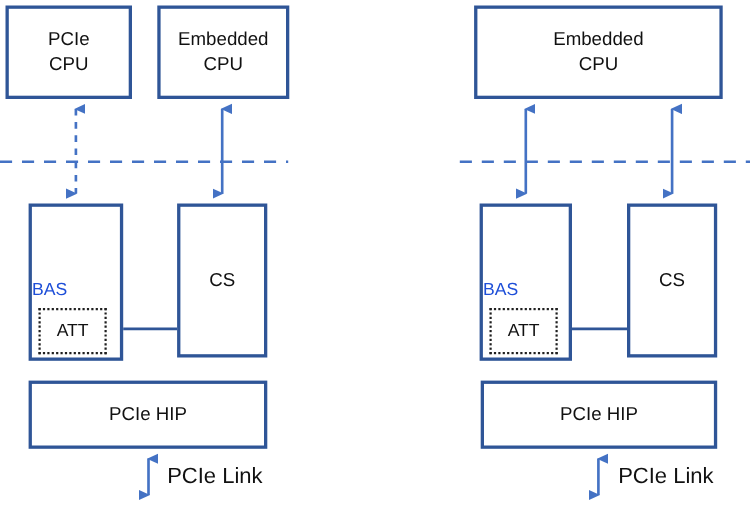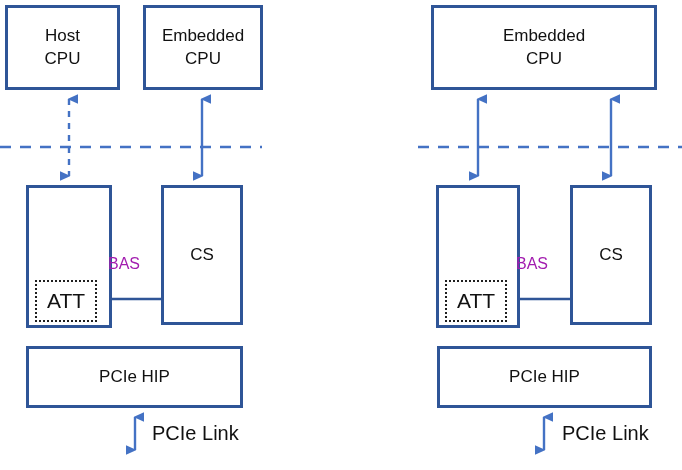--- a/index.html
+++ b/index.html
@@ -43,30 +43,29 @@
   .box .line2 { display: block; }
   .sub-box {
     position: absolute;
     box-sizing: border-box;
     border: 2px dotted #1F1F1F;
     background: transparent;
     display: flex;
     align-items: center;
     justify-content: center;
     color: #111111;
-    font-size: 21px;
+    font-size: 16px;
     text-align: center;
   }
   .inner-label {
     position: absolute;
-    color: #a21caf;
+    color: #1d4ed8;
     font-size: 16px;
-    text-align: right;
+    text-align: left;
     white-space: nowrap;
-    margin-left: 25px;
   }
   .free-label {
     position: absolute;
     color: #111111;
     font-size: 20px;
     white-space: nowrap;
   }
 </style>
 </head>
 <body>
@@ -101,21 +100,21 @@
     <line x1="478" y1="99" x2="478" y2="176" stroke="#4472C4" stroke-width="2.4" marker-start="url(#ah-up)" marker-end="url(#ah-down)"></line>
 
     <line x1="611" y1="99" x2="611" y2="176" stroke="#4472C4" stroke-width="2.4" marker-start="url(#ah-up)" marker-end="url(#ah-down)"></line>
 
     <line x1="570" y1="299" x2="511" y2="299" stroke="#2F5597" stroke-width="2.4" marker-end="url(#ah-left)"></line>
 
     <line x1="544" y1="417" x2="544" y2="450" stroke="#4472C4" stroke-width="2.4" marker-start="url(#ah-up)" marker-end="url(#ah-down)"></line>
   </svg>
 
   <div class="box" style="left:5px; top:5px; width:115px; height:85px;">
-    <span class="line1">Host</span>
+    <span class="line1">PCIe</span>
     <span class="line2">CPU</span>
   </div>
 
   <div class="box" style="left:143px; top:5px; width:120px; height:85px;">
     <span class="line1">Embedded</span>
     <span class="line2">CPU</span>
   </div>
 
   <div class="box" style="left:26px; top:185px; width:86px; height:143px; justify-content:flex-start;">
     <span class="inner-label" style="left:0; width:86px; top:66px;">BAS</span>

